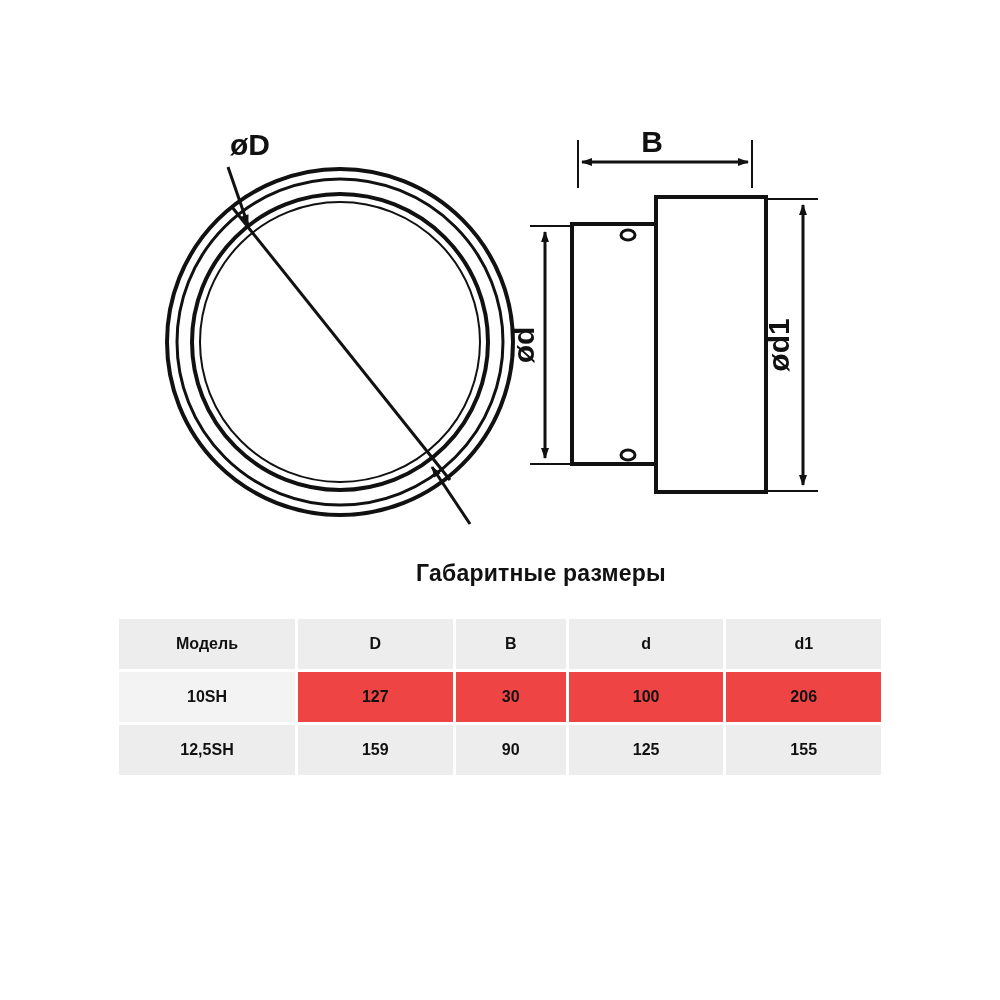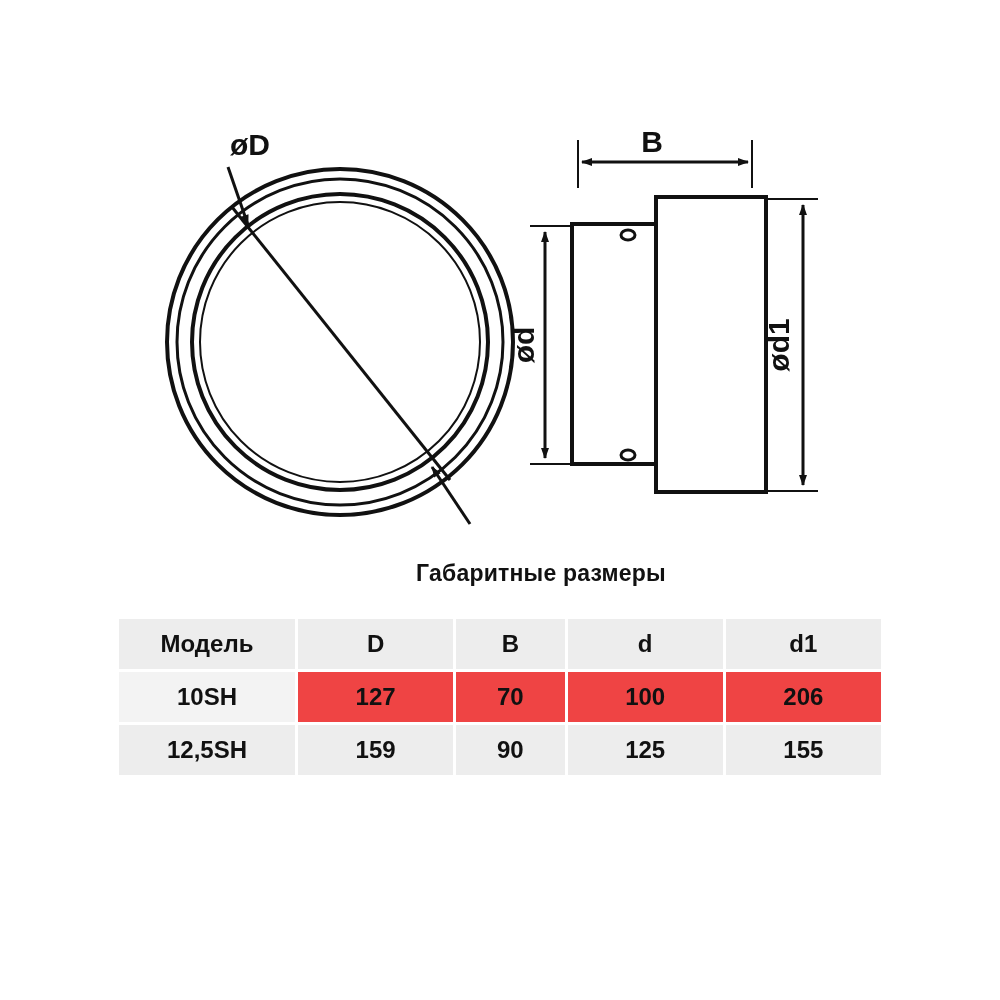--- a/index.html
+++ b/index.html
@@ -45,21 +45,21 @@
     color: #111111;
     letter-spacing: 0.2px;
     padding-left: 41px;
   }
   table.dims {
     position: absolute;
     left: 116px;
     top: 604px;
     width: 768px;
     border-collapse: collapse;
-    font-size: 24px;
+    font-size: 16px;
   }
   table.dims th, table.dims td {
     height: 48px;
     text-align: center;
     vertical-align: middle;
     font-weight: bold;
     color: #111111;
     border: 3px solid #ffffff;
   }
   table.dims thead th { background: #ededed; }
@@ -143,21 +143,21 @@
         <th>D</th>
         <th>B</th>
         <th>d</th>
         <th>d1</th>
       </tr>
     </thead>
     <tbody>
       <tr>
         <td class="model-col">10SH</td>
         <td>127</td>
-        <td>70</td>
+        <td>30</td>
         <td>100</td>
         <td>206</td>
       </tr>
       <tr>
         <td class="model-col">12,5SH</td>
         <td>159</td>
         <td>90</td>
         <td>125</td>
         <td>155</td>
       </tr>

